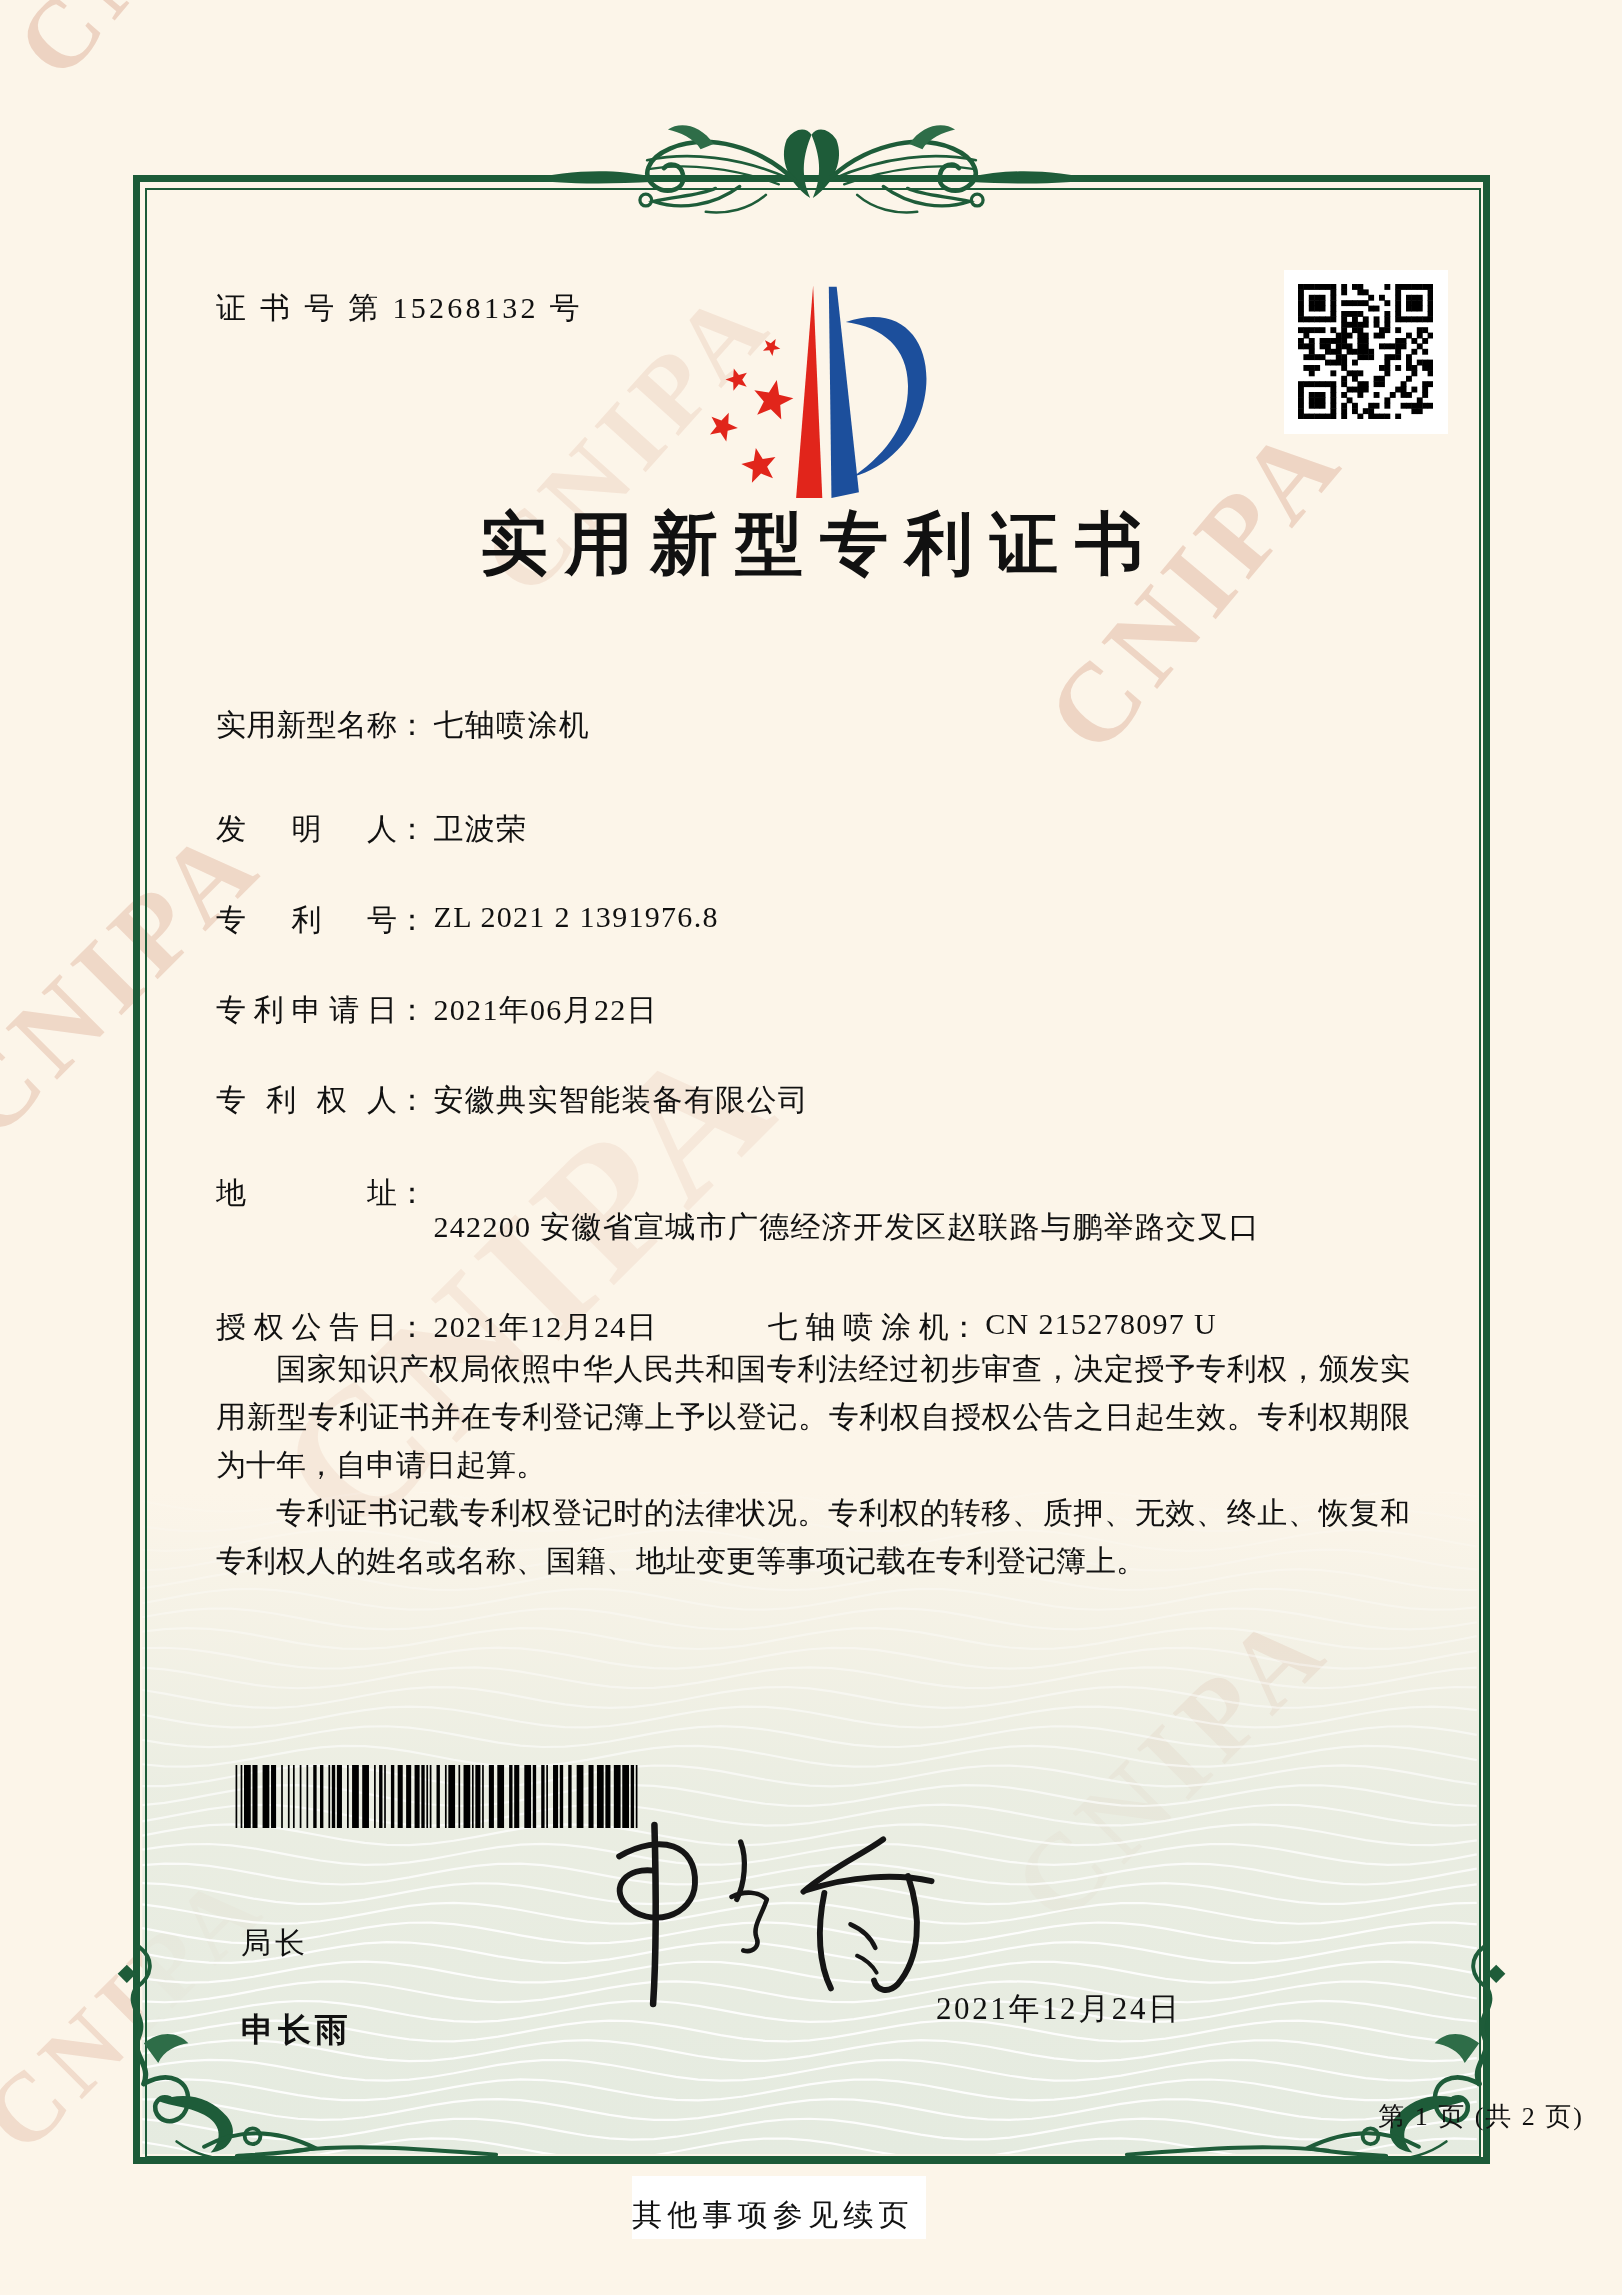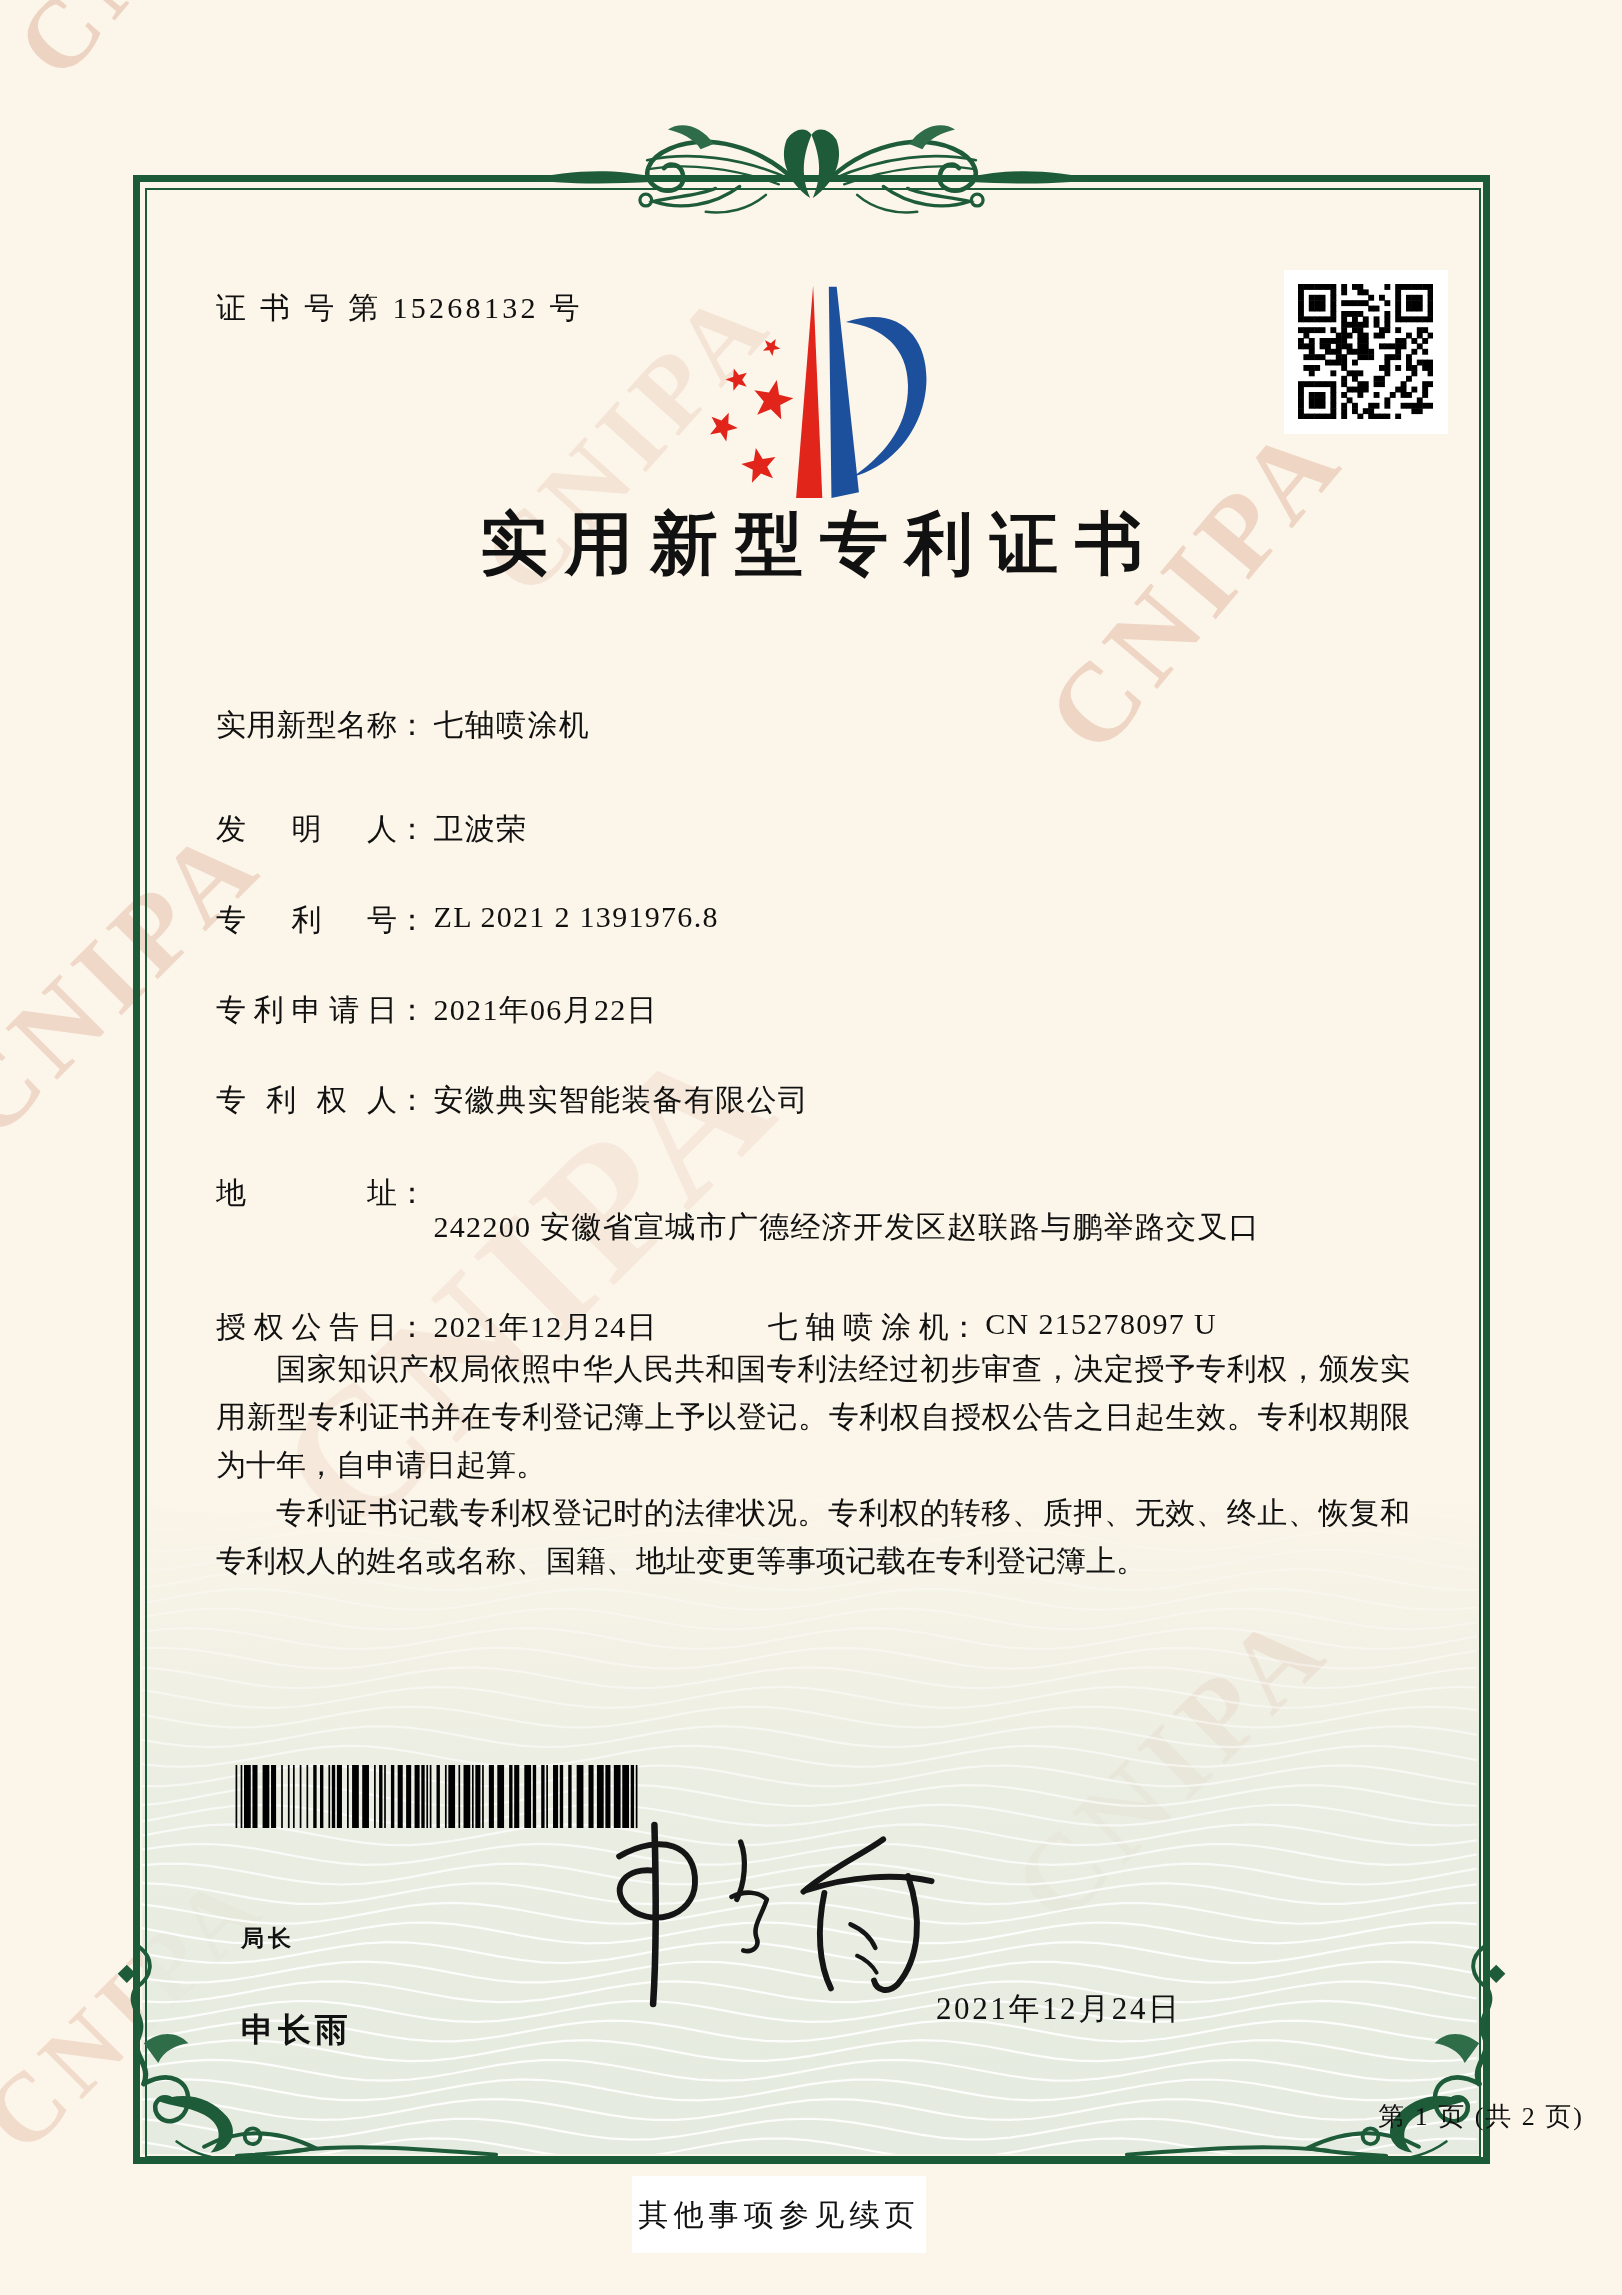--- a/index.html
+++ b/index.html
@@ -47,33 +47,33 @@
   .fcolon{display:inline-block;vertical-align:top;}
   .fvalue{display:inline-block;margin-left:6.5px;vertical-align:top;letter-spacing:1.3px;}
   .fvalue.wrap{white-space:normal;width:870px;line-height:48px;margin-top:30px;}
   .paras{
     position:absolute;left:216px;top:1345px;width:1194px;
     font-size:30px;line-height:48px;text-align:justify;
   }
   .paras p{margin:0;text-indent:60px;}
   .barcode{position:absolute;left:234px;top:1765px;}
   .signer-title{
-    position:absolute;left:241px;top:1923px;font-size:23px;font-weight:700;
+    position:absolute;left:241px;top:1923px;font-size:30px;font-weight:400;
     font-family:"Liberation Sans","DejaVu Sans",sans-serif;letter-spacing:3.9px;
   }
   .signer-name{
     position:absolute;left:241px;top:2008px;font-size:33px;font-weight:600;
     font-family:"Liberation Sans","DejaVu Sans",sans-serif;letter-spacing:3.9px;
   }
   .signature{position:absolute;left:576px;top:1813px;}
   .issue-date{position:absolute;left:936px;top:1988px;font-size:31px;letter-spacing:2.6px;}
   .page-info{position:absolute;left:0;top:2099px;width:1584px;text-align:right;font-size:26px;letter-spacing:2px;}
   .footer-box{
-    position:absolute;left:632px;top:2176px;width:294px;height:77px;background:#fff;
-    text-align:center;line-height:77px;font-size:30px;letter-spacing:5.2px;
+    position:absolute;left:632px;top:2176px;width:294px;height:63px;background:#fff;
+    line-height:77px;font-size:30px;letter-spacing:5.2px;
   }
 </style>
 </head>
 <body>
 
 <div class="page">
 
   <div id="wm-layer">
       <div class="wm" style="left: -6.5px; top: 26px; font-size: 98px; opacity: 0.32; transform: rotate(-50deg);">CNIPA</div>
       <div class="wm" style="left: 1400px; top: -46px; font-size: 105px; opacity: 0.34; transform: rotate(-50deg);">CNIPA</div>

